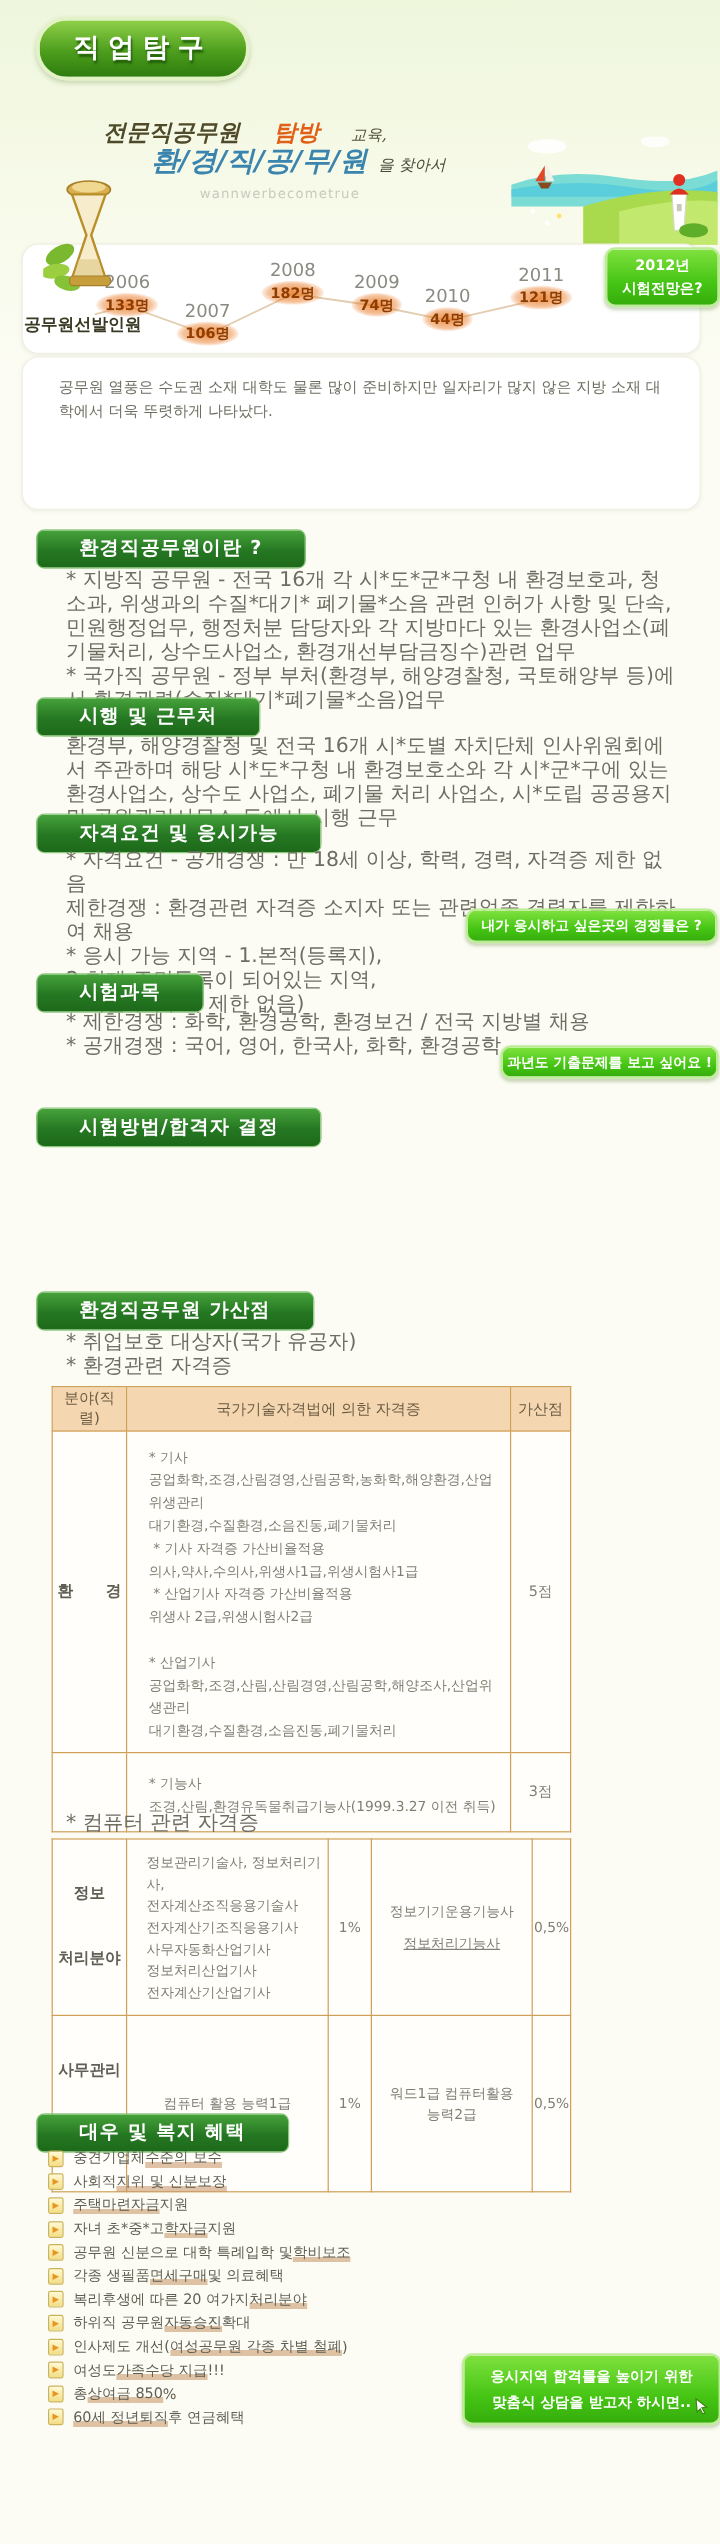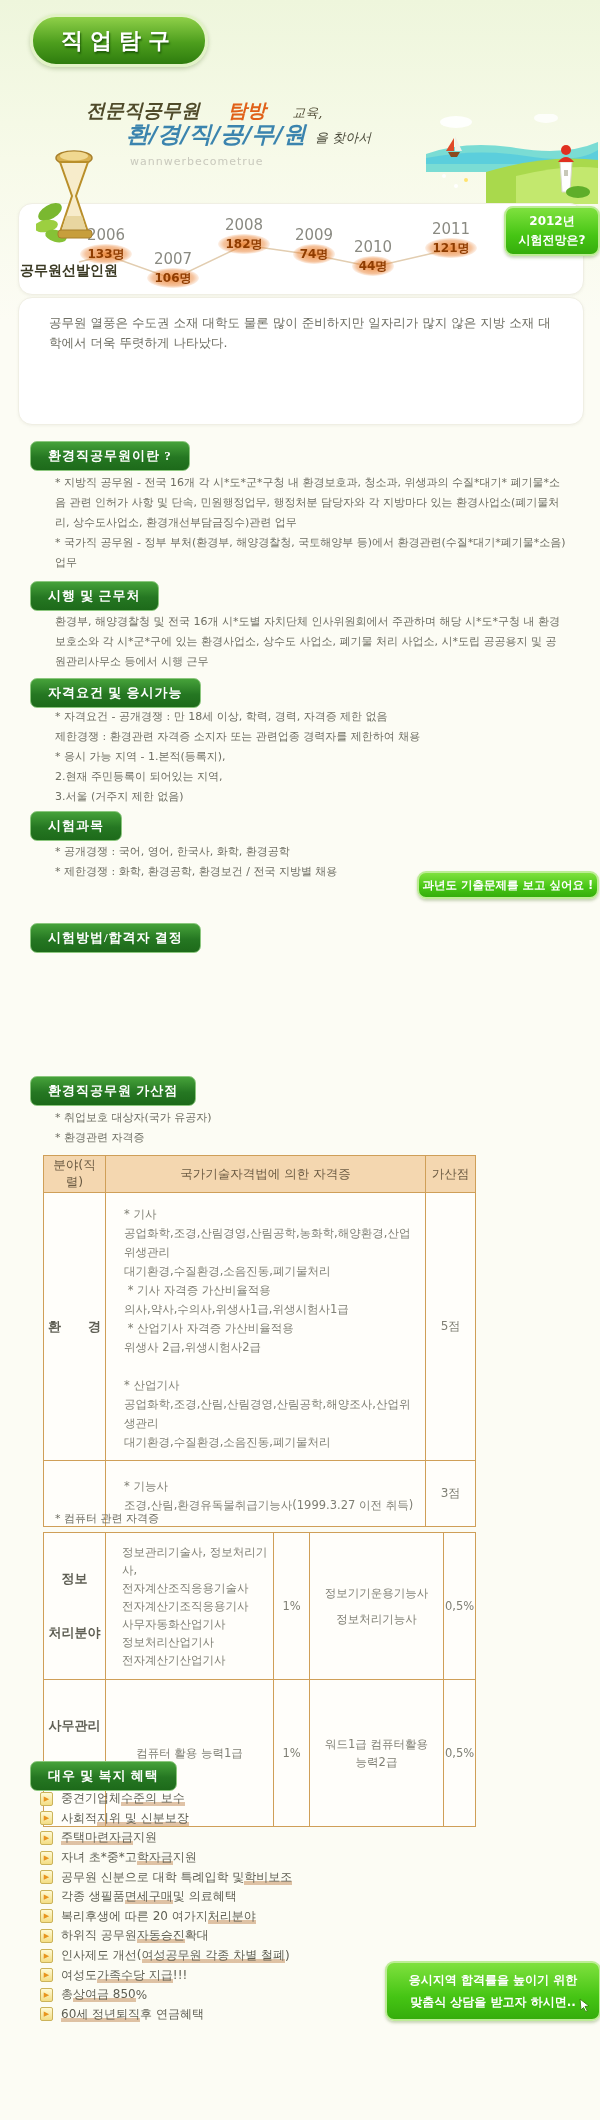--- a/index.html
+++ b/index.html
@@ -12,21 +12,21 @@
          border:3px solid #e2f2c6;box-shadow:0 2px 4px rgba(60,100,20,.25);
          color:#fff;font-size:22px;font-weight:bold;letter-spacing:7px;
          text-align:center;line-height:47px;text-shadow:1px 2px 2px #1e5a08;}
   #title1{position:absolute;left:86px;top:98px;font-family:"DejaVu Serif",serif;font-style:italic;}
   #title1 .t-main{font-size:19px;font-weight:bold;color:#4f4a2a;}
   #title1 .t-accent{font-size:19px;font-weight:bold;color:#e06018;margin-left:23px;}
   #title1 .t-tail{font-size:13px;color:#55513a;margin-left:21px;}
   #title2{position:absolute;left:126px;top:119px;font-family:"DejaVu Serif",serif;font-style:italic;}
   #title2 .t-main{font-size:23px;font-weight:bold;color:#3b84ae;}
   #title2 .t-tail{font-size:13px;color:#4a4a3a;margin-left:4px;}
-  #watermark{position:absolute;left:130px;top:155px;width:170px;text-align:left;
+  #watermark{position:absolute;left:130px;top:155px;width:170px;text-align:right;
              font-size:11px;color:#c9c9bd;letter-spacing:1px;}
   #scene{position:absolute;left:426px;top:114px;}
   #hourglass{position:absolute;left:36px;top:146px;z-index:5;}
   
   .card{position:absolute;left:18px;width:564px;background:#fff;border:1px solid #f0efe4;
         border-radius:14px;box-shadow:0 1px 3px rgba(120,120,90,.08);}
   #card-timeline{top:203px;height:90px;}
   #tl-zigzag{position:absolute;left:0;top:0;}
   .tl-year{position:absolute;width:70px;text-align:center;font-size:15px;color:#8a8a82;}
   .tl-count{position:absolute;width:70px;text-align:center;font-size:12px;font-weight:bold;color:#8f3c00;}
@@ -41,38 +41,38 @@
   #cta-rate{left:388px;top:757px;width:206px;height:25px;font-size:11.5px;line-height:25px;}
   #cta-exam{left:417px;top:871px;width:178px;height:24px;font-size:11.5px;line-height:24px;}
   #cta-consult{left:385px;top:1961px;width:212px;padding:6px 0;font-size:12px;line-height:22px;}
   #cta-consult svg{position:absolute;right:7px;bottom:7px;}
   
   #card-intro{top:297px;height:126px;}
   #card-intro .txt{padding:15px 22px 0 30px;font-size:12.5px;line-height:20px;color:#6d6d62;}
   #card-intro p{margin:0;}
   
   .chip{position:absolute;left:30px;background:linear-gradient(#46a23a 0%,#257722 55%,#1d6a1a 100%);
-        border:1px solid #8cc77e;color:#fff;font-size:13px;font-weight:bold;
-        padding:5px 17px;border-radius:7px;letter-spacing:1px;font-family:Liberation Serif, serif;}
-  .body{position:absolute;left:55px;width:512px;font-size:11px;line-height:20px;color:#6d6d62;}
+        border:1px solid #8cc77e;color:#fff;font-size:16px;font-weight:bold;
+        padding:5px 35px;border-radius:7px;letter-spacing:1px;}
+  .body{position:absolute;left:55px;width:512px;font-size:17px;line-height:20px;color:#6d6d62;}
   .body p{margin:0;}
   .ml90{margin-left:90px;} .ml78{margin-left:78px;} .ml33{margin-left:33px;}
   
   table{position:absolute;left:43px;border-collapse:collapse;table-layout:fixed;background:#fffefa;}
   td,th{border:1px solid #cf9f58;font-weight:normal;color:#7f7f74;font-size:11.5px;vertical-align:middle;}
   #table1{top:1155px;width:432px;}
   #table1 th{background:#f4d7b0;height:34px;font-size:12.5px;color:#6b5b43;}
   .cell-lines{padding:12px 8px 8px 18px;line-height:19px;}
   .t1line{min-height:19px;white-space:pre-wrap;}
   .field-cell{text-align:center;font-size:13px;font-weight:bold;color:#5f5f54;white-space:pre-wrap;line-height:18px;}
   .pt-cell{text-align:center;font-size:12px;}
   #table2{top:1532px;width:432px;}
   #table2 td{text-align:center;line-height:18px;}
   #table2 .cert-left{text-align:left;padding-left:16px;}
-  .gap-top{margin-top:8px;}
+  .gap-top{margin-top:8px;text-decoration:underline;}
   
   #welfare-list{position:absolute;left:40px;top:1789px;width:420px;}
   .w-item{display:flex;align-items:center;height:19.6px;font-size:12px;color:#5e5e52;}
   .w-icon{flex:0 0 11px;width:11px;height:12px;margin-right:8px;border-radius:2px;
           background:linear-gradient(#fffad6,#f3dd84);border:1px solid #cbb35a;
           font-size:7px;line-height:12px;text-align:center;color:#e8951e;}
   .mk{background:linear-gradient(transparent 68%,rgba(198,146,98,.55) 68%,rgba(198,146,98,.55) 96%,transparent 96%);}
 </style>
 </head>
 <body>
@@ -170,25 +170,26 @@
   </div>
 
   <div class="chip" style="top:678px">자격요건 및 응시가능</div>
   <div class="body" style="top:707px">
     <p>* 자격요건 - 공개경쟁 : 만 18세 이상, 학력, 경력, 자격증 제한 없음</p>
     <p class="ml90">제한경쟁 : 환경관련 자격증 소지자 또는 관련업종 경력자를 제한하여 채용</p>
     <p>* 응시 가능 지역 - 1.본적(등록지),</p>
     <p class="ml78">2.현재 주민등록이 되어있는 지역,</p>
     <p class="ml78">3.서울 (거주지 제한 없음)</p>
   </div>
+  <div class="cta" id="cta-rate">내가 응시하고 싶은곳의 경쟁률은 ?</div>
 
   <div class="chip" style="top:811px">시험과목</div>
   <div class="body" style="top:842px">
+    <p>* 제한경쟁 : 화학, 환경공학, 환경보건 / 전국 지방별 채용</p>
     <p>* 공개경쟁 : 국어, 영어, 한국사, 화학, 환경공학</p>
-    <p>* 제한경쟁 : 화학, 환경공학, 환경보건 / 전국 지방별 채용</p>
   </div>
   <div class="cta" id="cta-exam">과년도 기출문제를 보고 싶어요 !</div>
 
   <div class="chip" style="top:923px">시험방법/합격자 결정</div>
 
   <div class="chip" style="top:1076px">환경직공무원 가산점</div>
   <div class="body" style="top:1108px">
     <p>* 취업보호 대상자(국가 유공자)</p>
     <p>* 환경관련 자격증</p>
   </div>

